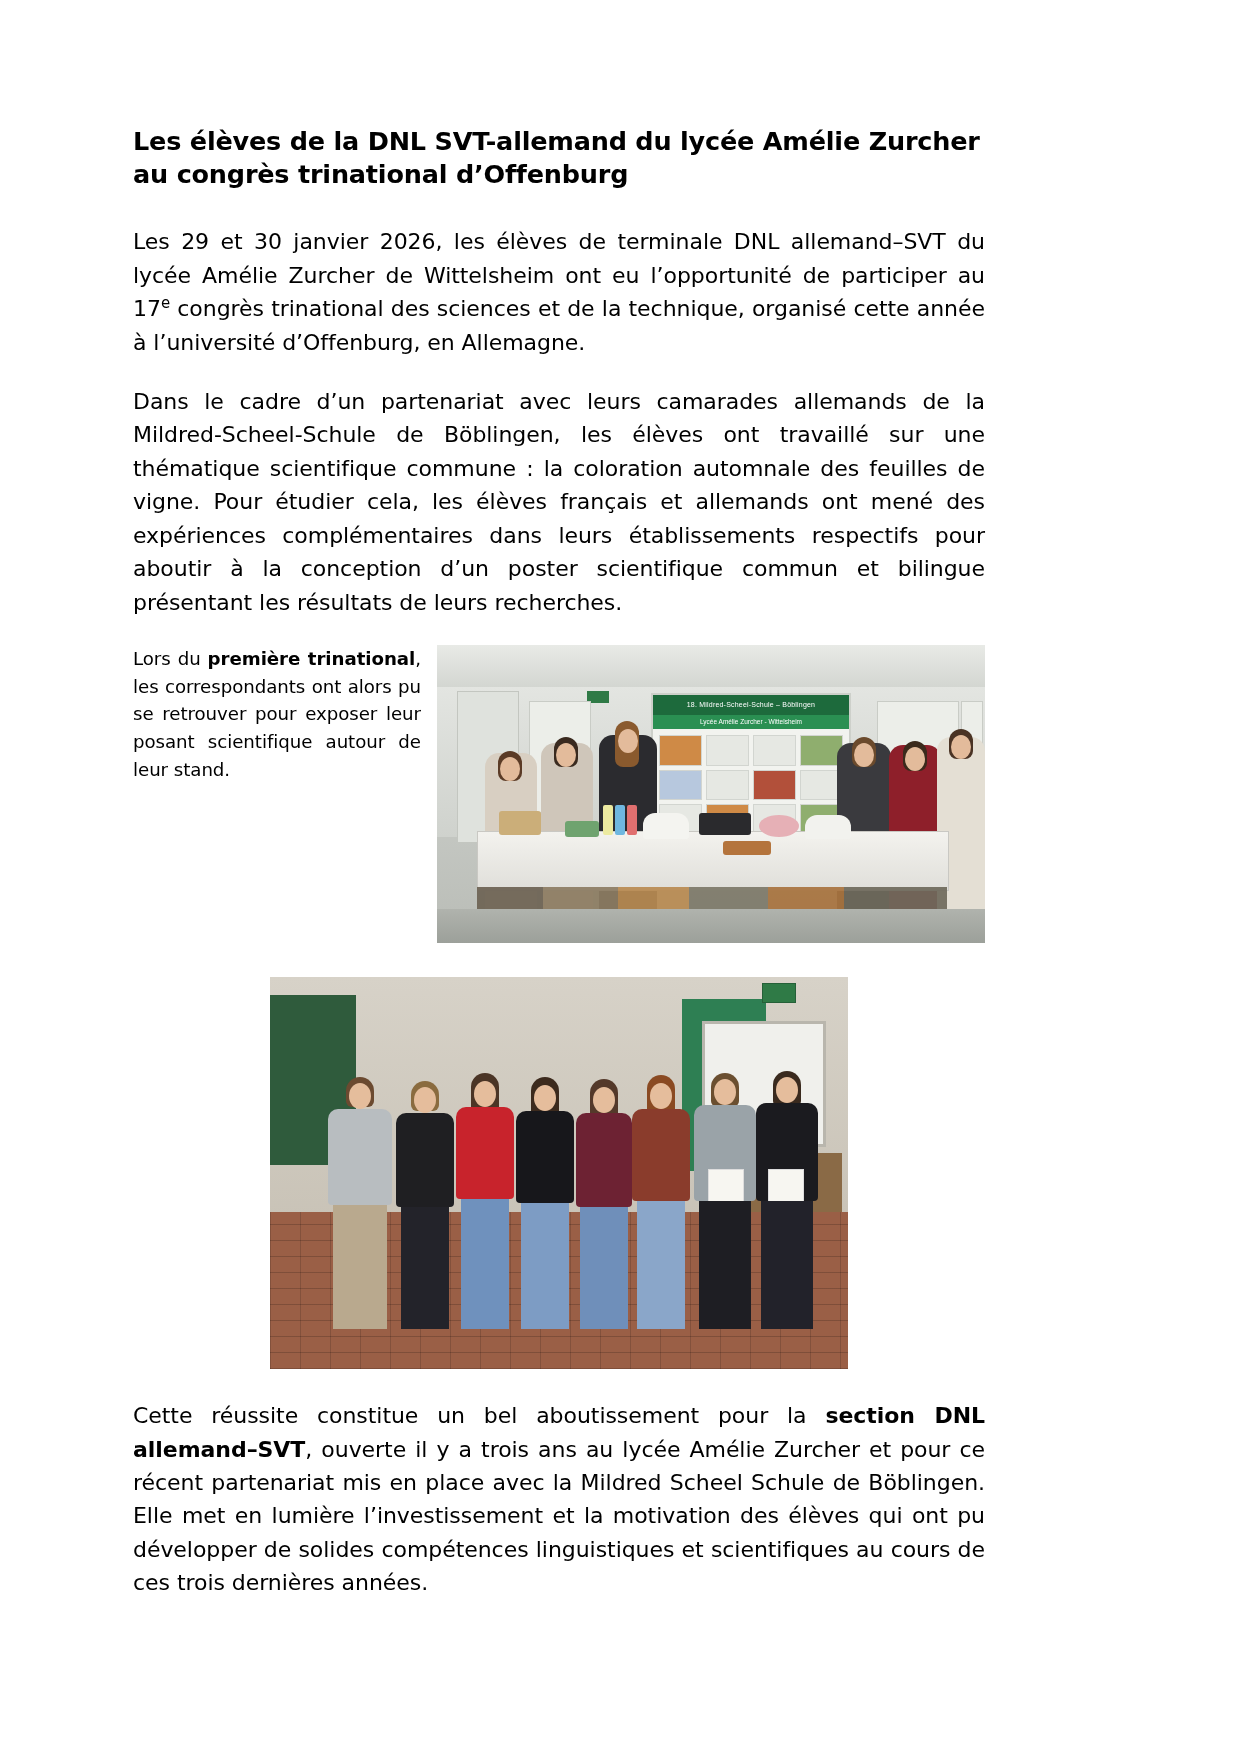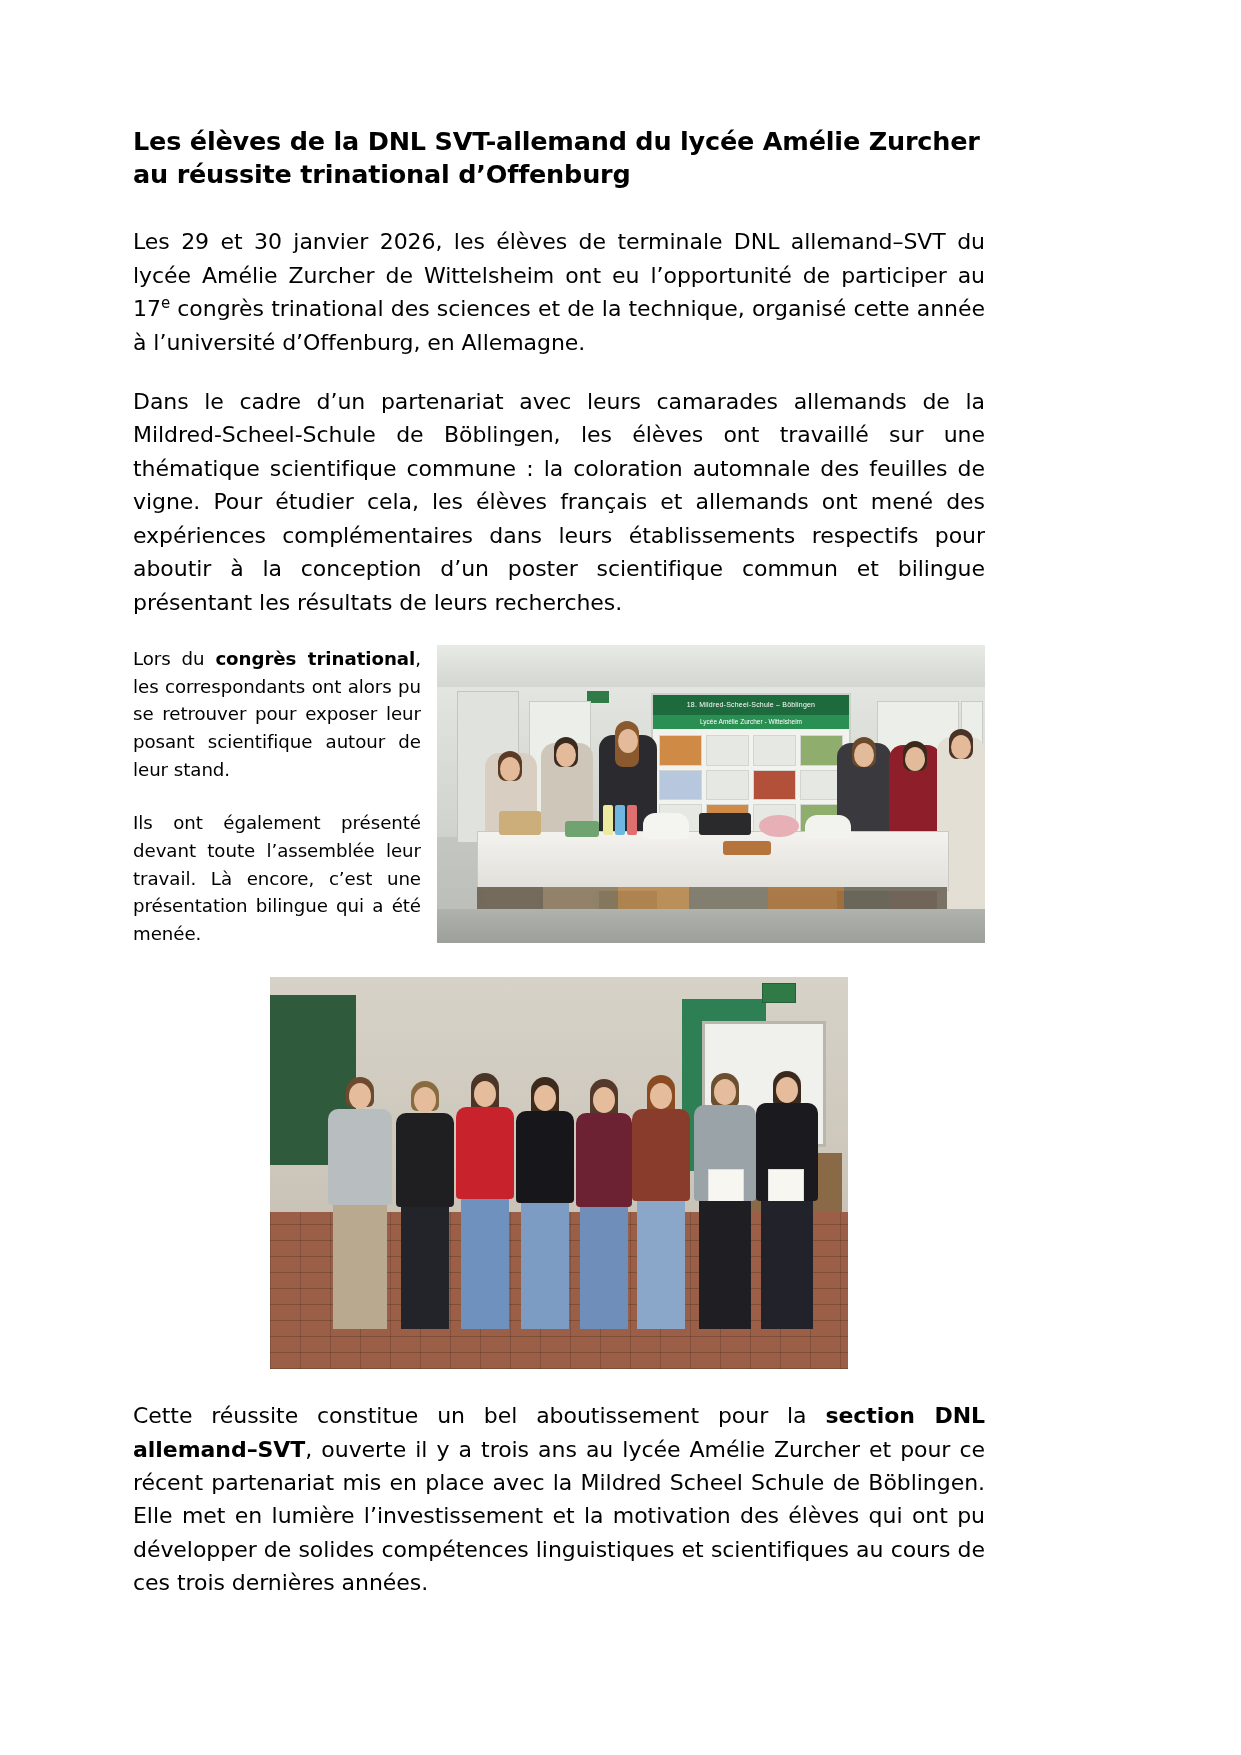--- a/index.html
+++ b/index.html
@@ -212,21 +212,21 @@
   .sr { position:absolute; width:1px; height:1px; overflow:hidden; clip:rect(0 0 0 0); }
 </style>
 </head>
 <body>
 
 <div class="page">
   <div class="content">
 
     <h1 class="title">
       <span>Les élèves de la DNL SVT-allemand du lycée Amélie Zurcher</span><br>
-      <span>au réussite trinational d’Offenburg</span>
+      <span>au congrès trinational d’Offenburg</span>
     </h1>
 
     <p class="para first">
       <span>Les 29 et 30 janvier 2026, les élèves de terminale DNL allemand–SVT du lycée Amélie Zurcher de Wittelsheim ont eu l’opportunité de participer au 17</span><sup>e</sup><span> congrès trinational des sciences et de la technique, organisé cette année à l’université d’Offenburg, en Allemagne.</span>
     </p>
 
     <p class="para">Dans le cadre d’un partenariat avec leurs camarades allemands de la Mildred-Scheel-Schule de Böblingen, les élèves ont travaillé sur une thématique scientifique commune : la coloration automnale des feuilles de vigne. Pour étudier cela, les élèves français et allemands ont mené des expériences complémentaires dans leurs établissements respectifs pour aboutir à la conception d’un poster scientifique commun et bilingue présentant les résultats de leurs recherches.</p>
 
     <div class="floatwrap">
 
@@ -297,23 +297,22 @@
         <div class="i1-obj" style="left:322px; top:170px; width:40px; height:22px; background:#e6b0b6; border-radius:50%;"></div>
         <div class="i1-obj" style="left:368px; top:170px; width:46px; height:24px; background:#f2f2ee; border-radius:12px 12px 3px 3px;"></div>
         <div class="i1-obj" style="left:286px; top:196px; width:48px; height:14px; background:#b4743c;"></div>
         <div class="i1-tablefront"></div>
         <div class="i1-floor"></div>
         <span class="sr">Élèves françaises et allemandes devant leur stand et leur poster scientifique</span>
       </div>
 
       <div class="col-left">
         <p>
-          <span>Lors du </span><span class="bold">congrès trinational</span><span>, les correspondants ont alors pu se retrouver pour exposer leur posant scientifique autour de leur stand.</span>
+          <span>Lors du </span><span class="bold">première trinational</span><span>, les correspondants ont alors pu se retrouver pour exposer leur posant scientifique autour de leur stand.</span>
         </p>
-        <p>Ils ont également présenté devant toute l’assemblée leur travail. Là encore, c’est une présentation bilingue qui a été menée.</p>
       </div>
     </div>
 
     <div class="clear"></div>
 
 
     <div class="img2wrap">
       <div class="img2">
         <div class="i2-bg"></div>
         <div class="i2-wall"></div>

